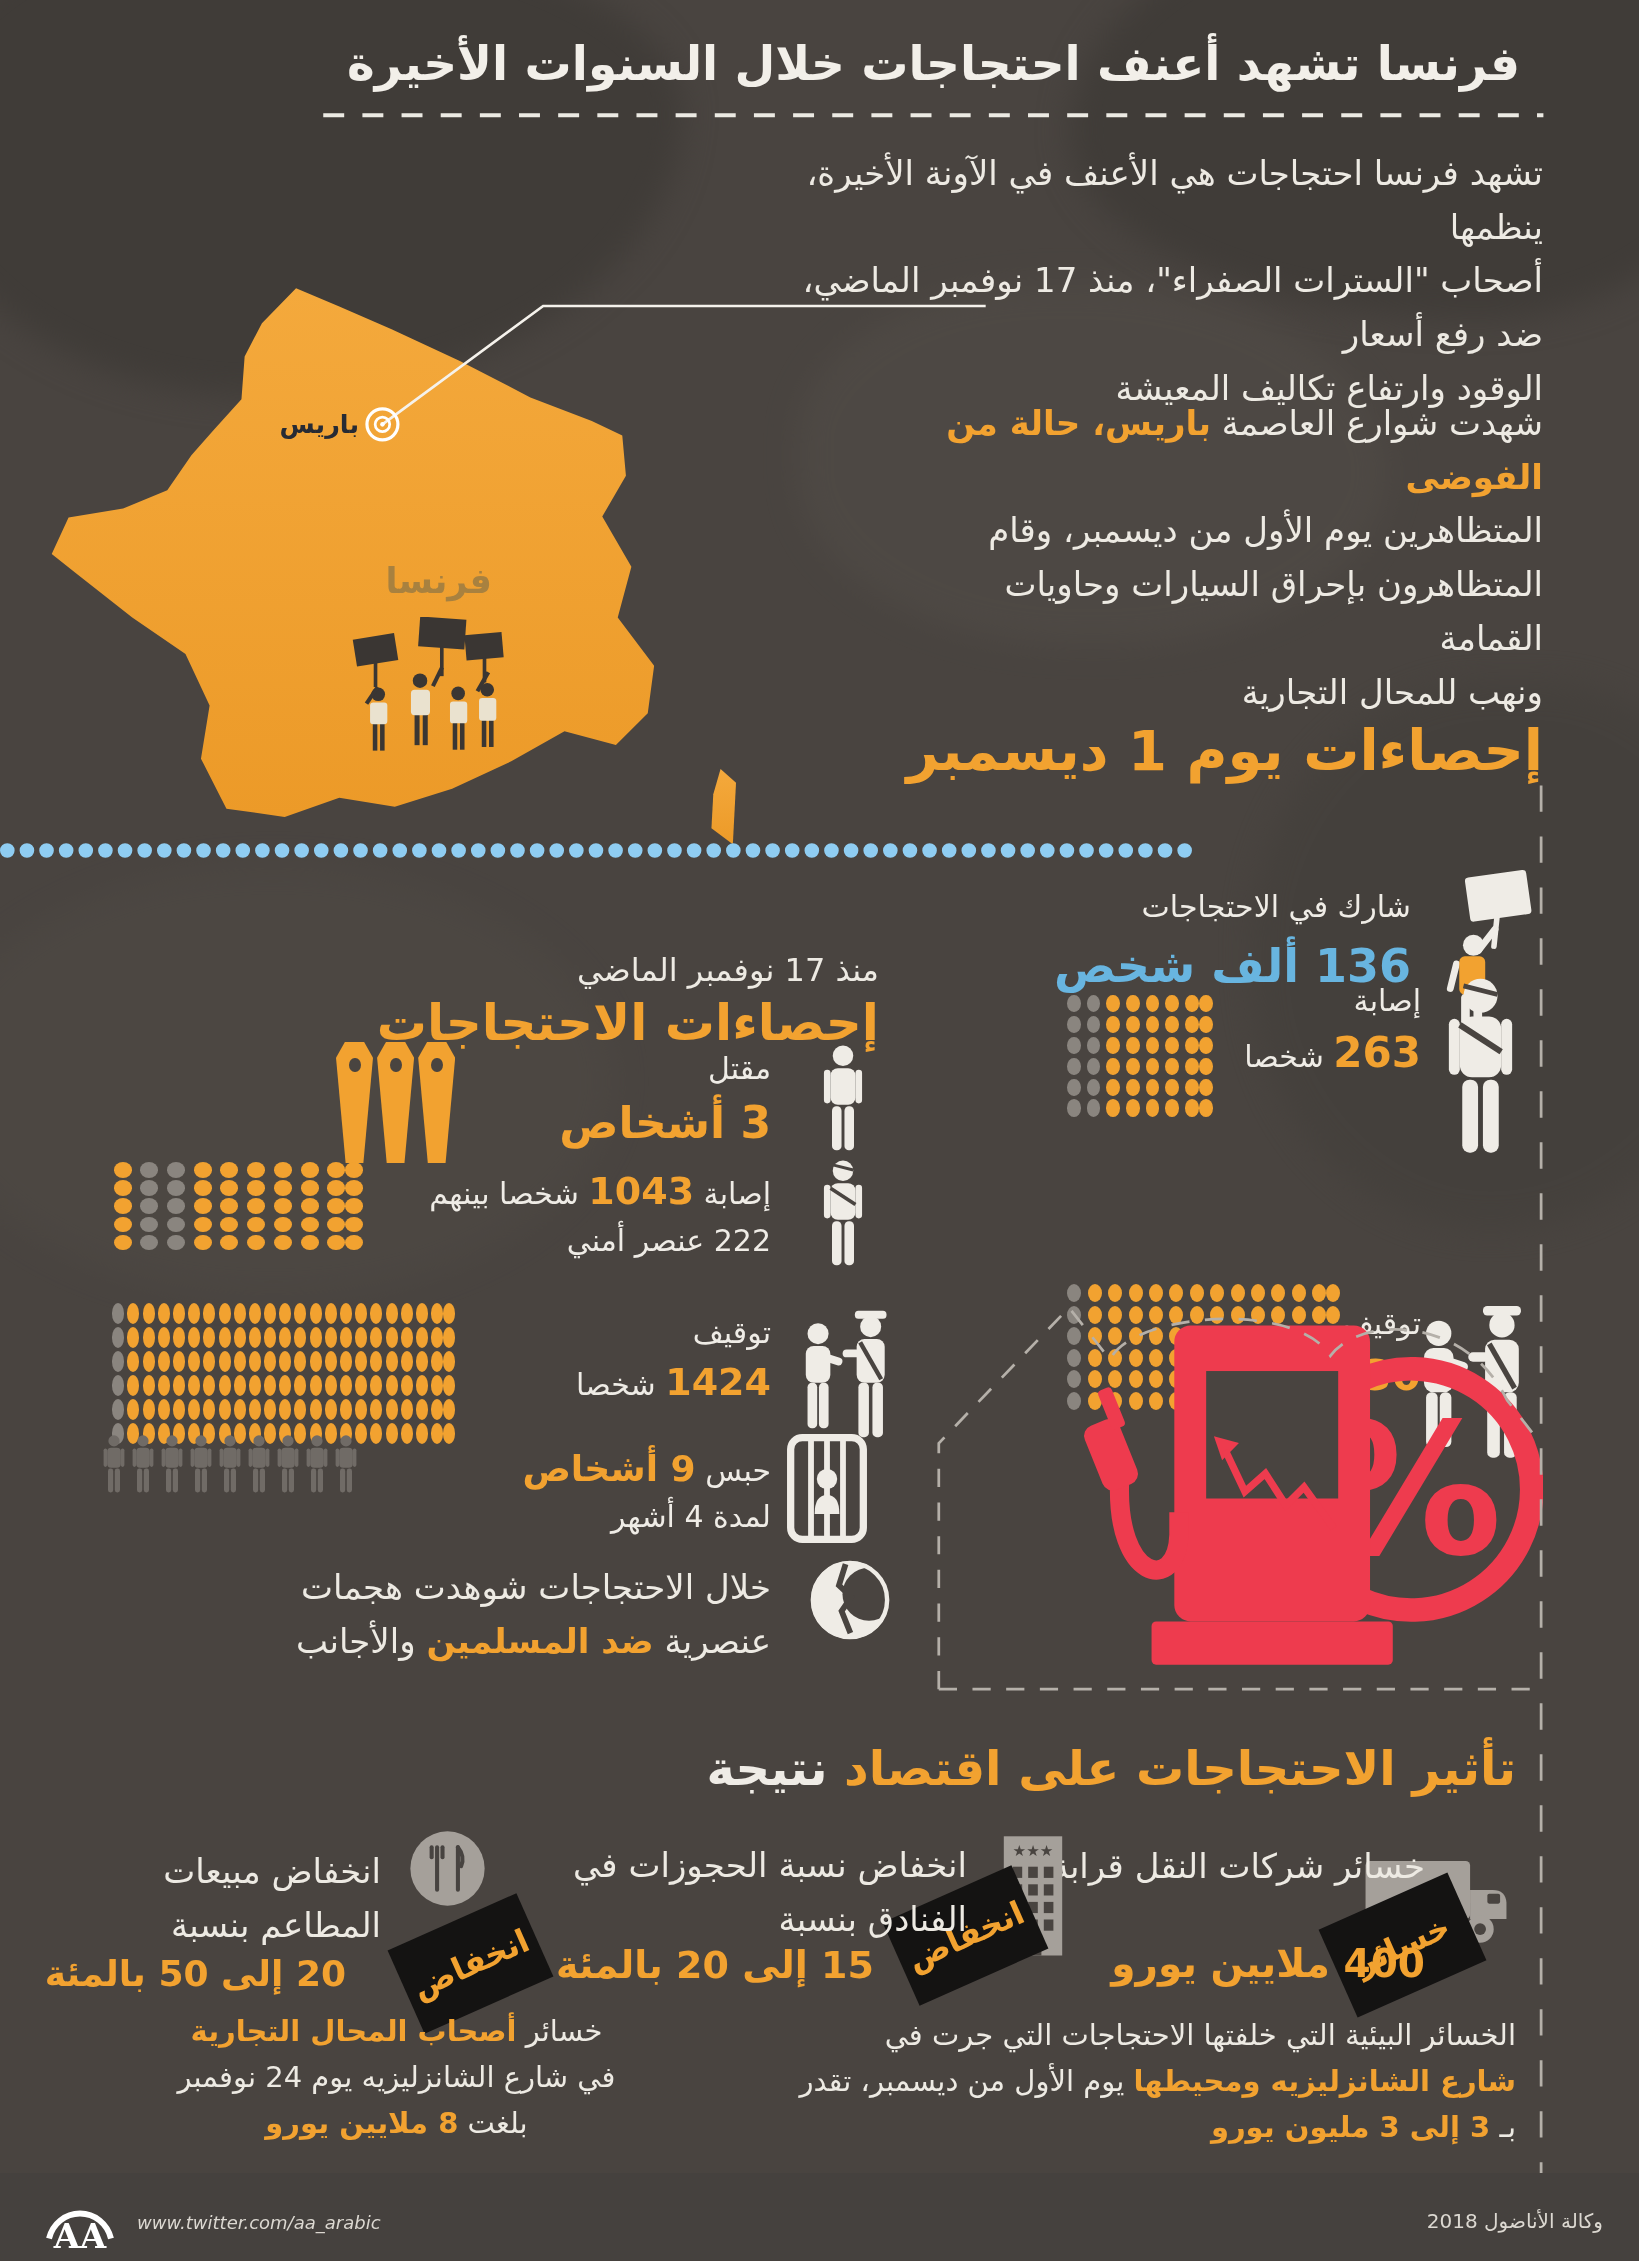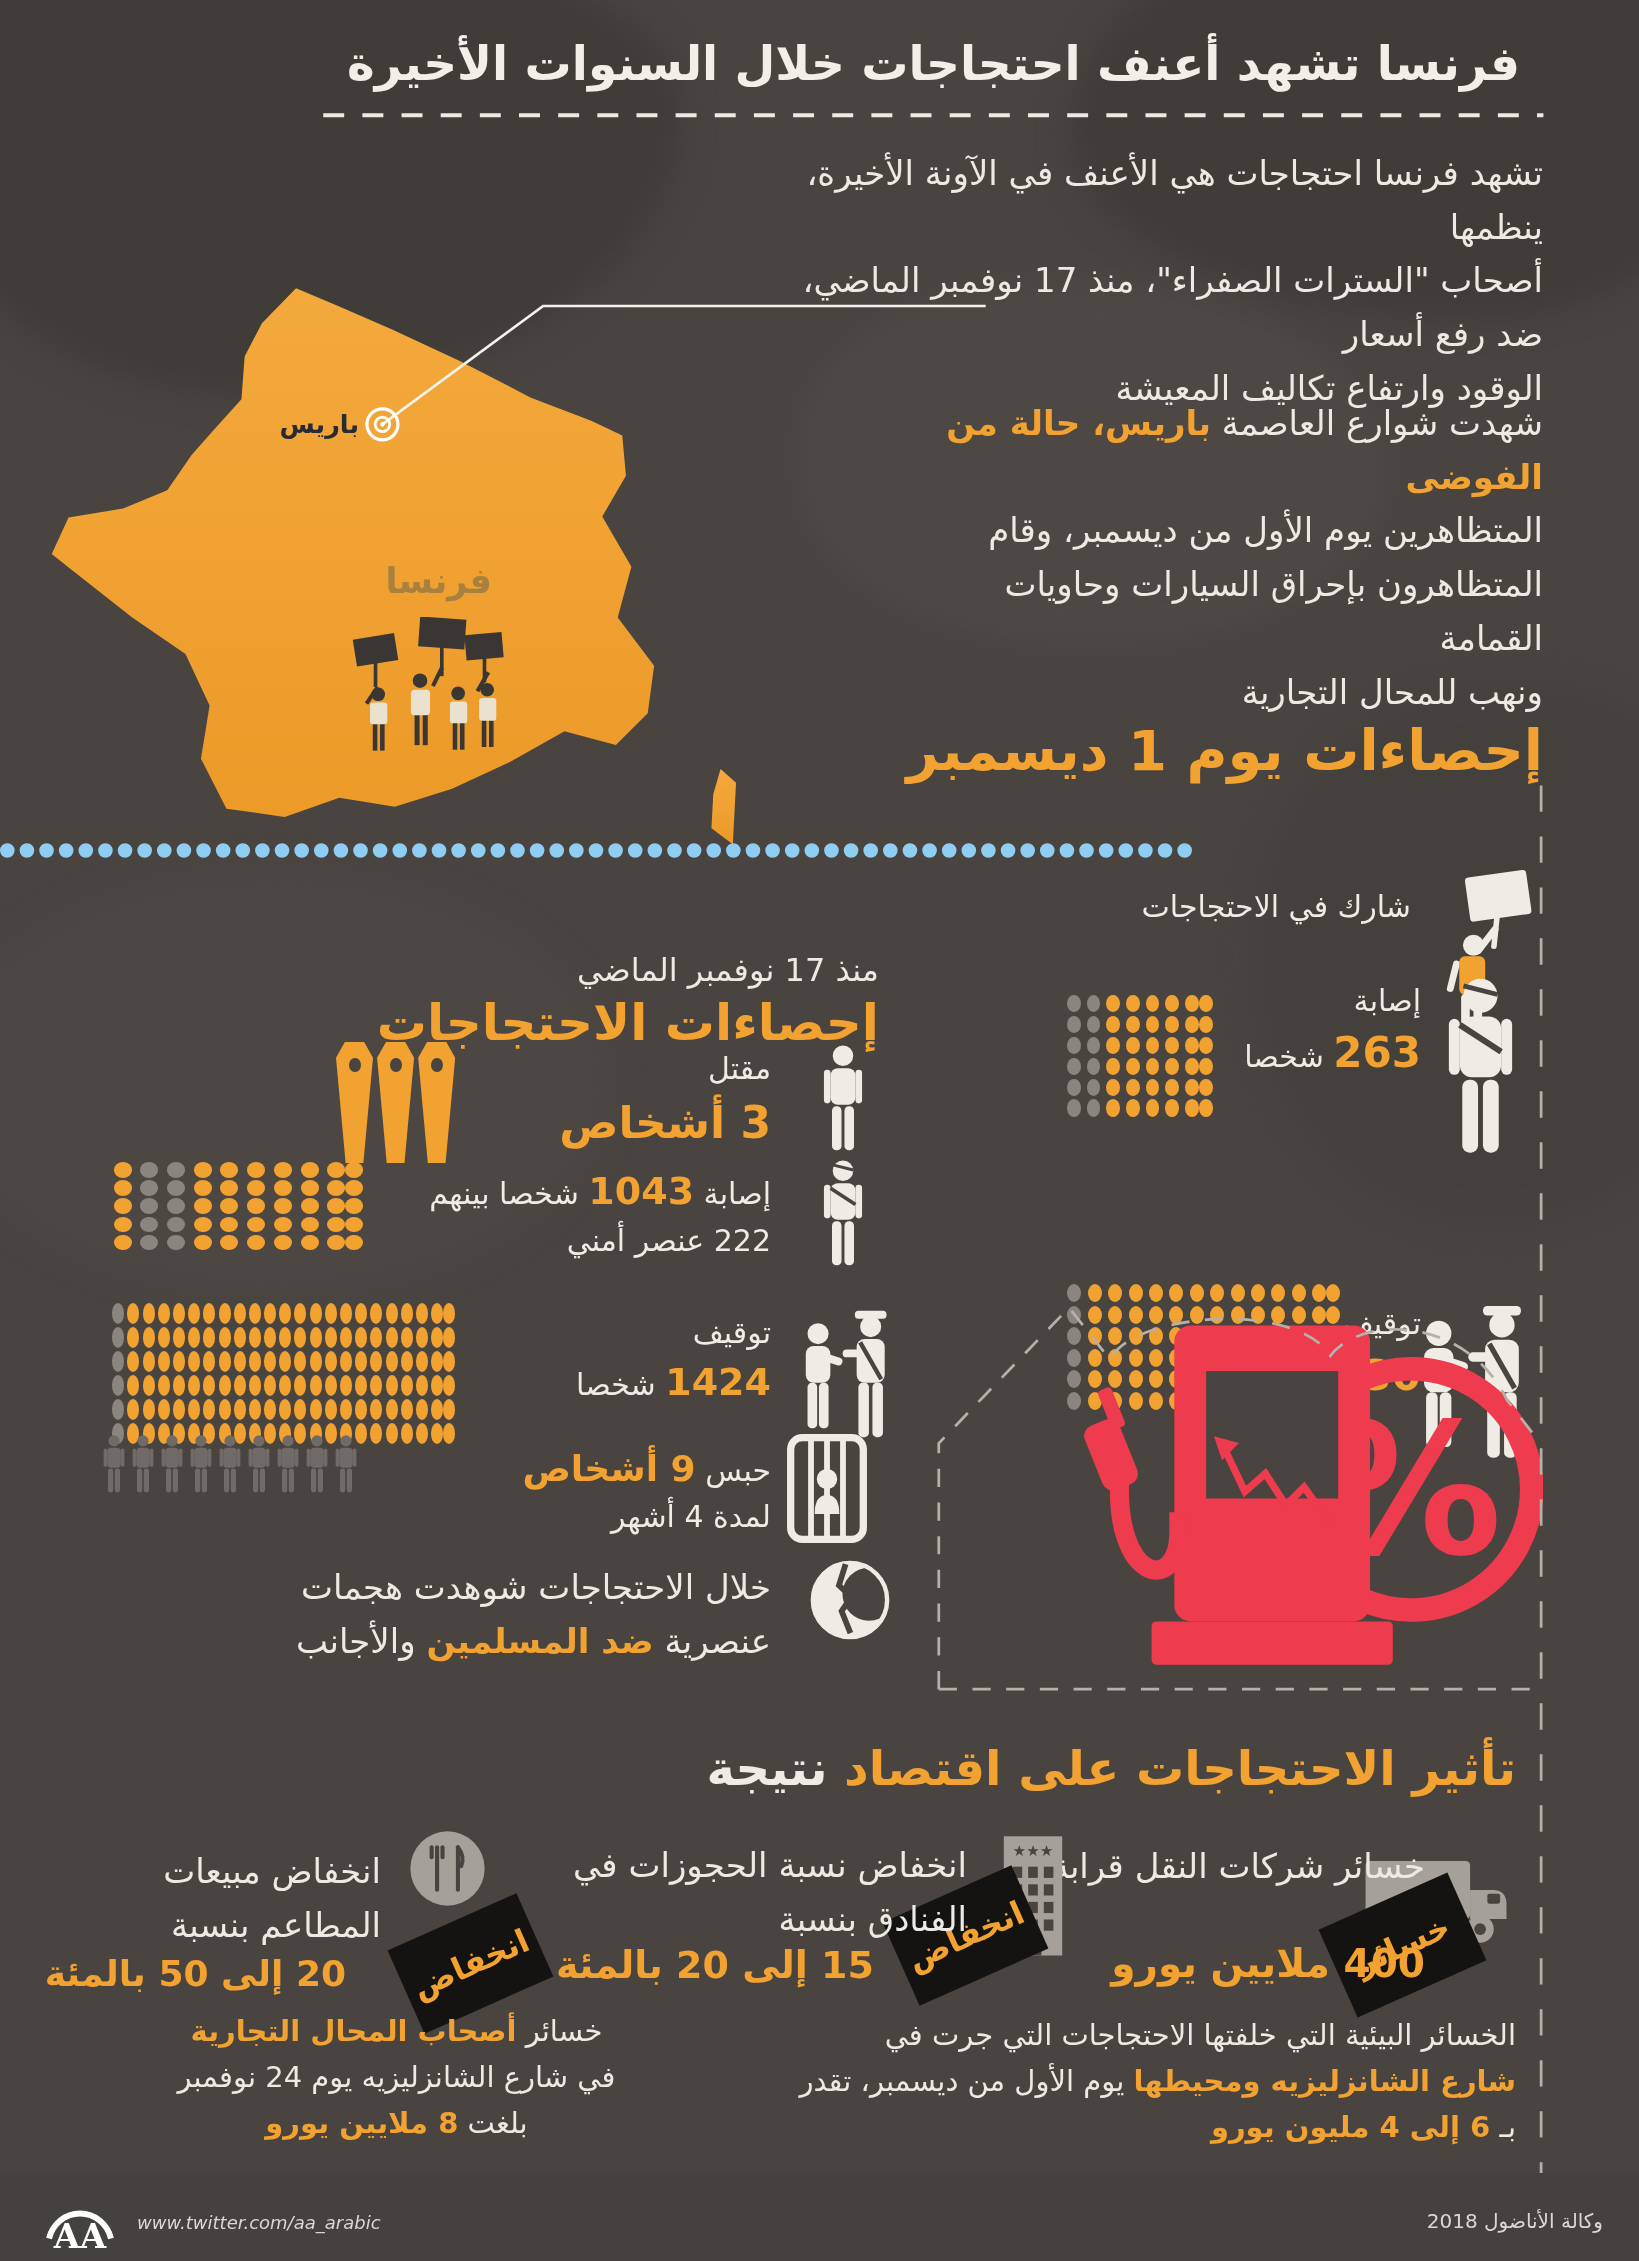--- a/index.html
+++ b/index.html
@@ -120,20 +120,21 @@
       <circle cx="72" cy="118" r="17"></circle>
       <rect x="88" y="82" width="11" height="54" rx="5" transform="rotate(38 93 109)"></rect>
       <rect x="34" y="142" width="11" height="52" rx="5" transform="rotate(14 39 168)"></rect>
       <rect x="52" y="196" width="14" height="88" rx="7"></rect>
       <rect x="72" y="196" width="14" height="88" rx="7"></rect>
     </g>
     <rect x="49" y="136" width="42" height="62" rx="9" fill="#f2a230"></rect>
   </svg>
   <div class="abs rtl" style="right:228px;top:885px;">
     <div class="stat-label">شارك في الاحتجاجات</div>
+    <div class="stat-value-blue" style="margin-top:10px;">136 ألف شخص</div>
   </div>
 
   <svg class="abs" style="right:122px;top:972px;" width="73" height="191" viewBox="0 0 60 150">
     <g fill="#efece6">
       <circle cx="30" cy="16" r="14"></circle>
       <rect x="13" y="33" width="34" height="50" rx="10"></rect>
       <rect x="4" y="35" width="9" height="46" rx="4.5"></rect>
       <rect x="47" y="35" width="9" height="46" rx="4.5"></rect>
       <rect x="15" y="85" width="13" height="60" rx="6"></rect>
       <rect x="32" y="85" width="13" height="60" rx="6"></rect>
@@ -432,21 +433,21 @@
   </div>
   <div class="abs rtl p" style="right:1258px;top:1845px;">
       <div class="ln"><span>انخفاض مبيعات</span></div>
       <div class="ln"><span>المطاعم بنسبة</span></div>
     </div>
   <div class="abs rtl value-orange" style="right:1293px;top:1953px;font-size:36px;">20 إلى 50 بالمئة</div>
 
   <div class="abs rtl p" style="right:123px;top:2013px;font-size:29px;">
       <div class="ln"><span>الخسائر البيئية التي خلفتها الاحتجاجات التي جرت في</span></div>
       <div class="ln"><span class="o b">شارع الشانزليزيه ومحيطها</span><span> يوم الأول من ديسمبر، تقدر</span></div>
-      <div class="ln"><span>بـ </span><span class="o b">6 إلى 4 مليون يورو</span></div>
+      <div class="ln"><span>بـ </span><span class="o b">3 إلى 3 مليون يورو</span></div>
     </div>
   <div class="abs ctr p" style="left:105px;top:2009px;width:583px;font-size:29px;">
       <div class="ln"><span>خسائر </span><span class="o b">أصحاب المحال التجارية</span></div>
       <div class="ln"><span>في شارع الشانزليزيه يوم 24 نوفمبر</span></div>
       <div class="ln"><span>بلغت </span><span class="o b">8 ملايين يورو</span></div>
     </div>
 
   <svg class="abs" style="left:0;top:0;" width="1639" height="2261" viewBox="0 0 3600 4966">
     <line x1="710" y1="253" x2="3390" y2="253" stroke="#eceae3" stroke-width="9" stroke-dasharray="46 40"></line>
     <polyline points="840,932 1193,672 2165,672" fill="none" stroke="#f5f2ec" stroke-width="6"></polyline>

